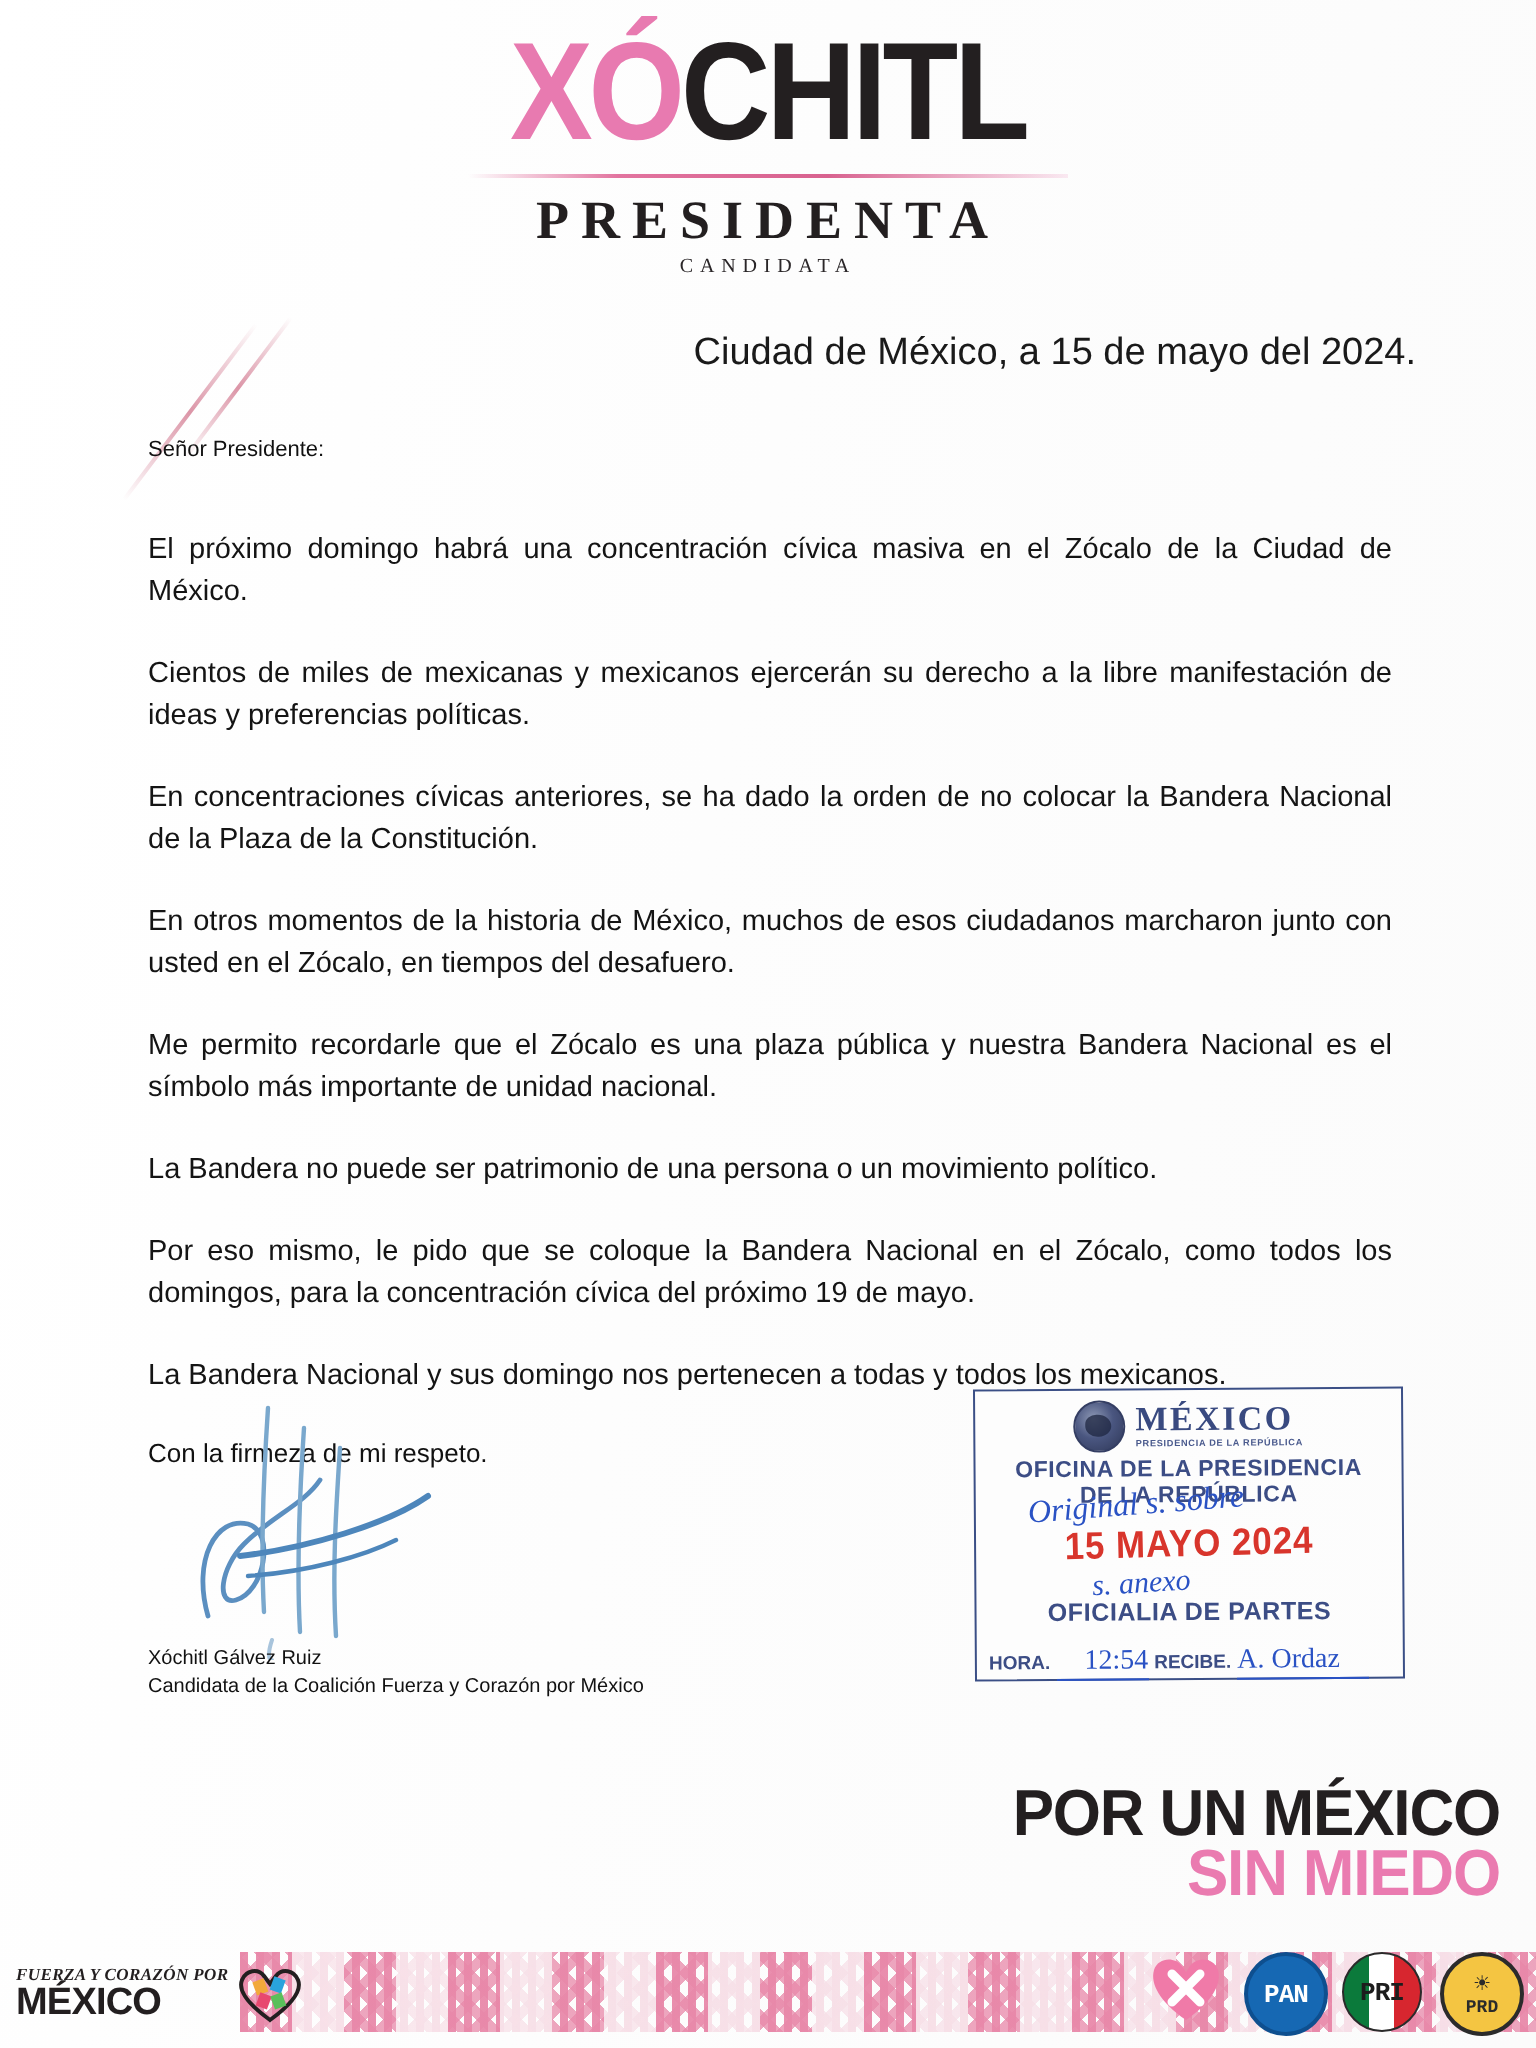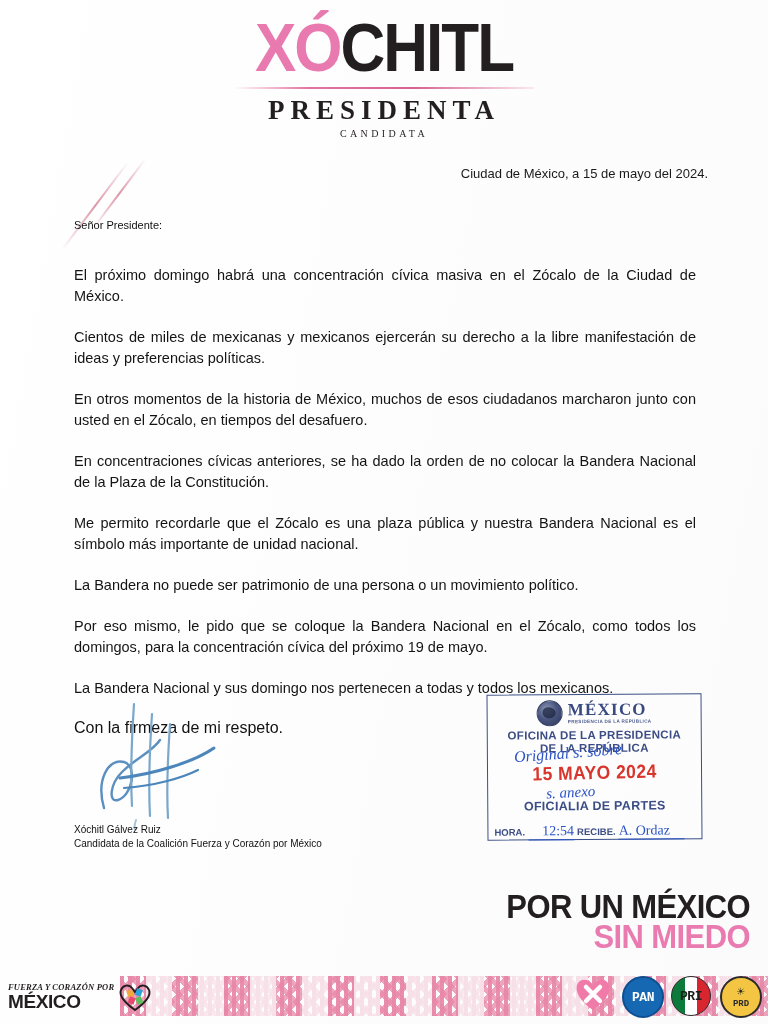--- a/index.html
+++ b/index.html
@@ -56,34 +56,34 @@
     position:absolute;
     background:linear-gradient(90deg,rgba(214,120,150,0),#d2788f,rgba(214,120,150,0));
     height:2px;border-radius:2px;opacity:.78;
   }
   .stroke.s1{left:40px;top:205px;width:110px;transform:rotate(-53deg);}
   .stroke.s2{left:75px;top:193px;width:88px;transform:rotate(-53deg);}
 
   
   .doc-date{
     position:absolute;left:0;right:60px;top:166px;
-    text-align:right;font-size:13px;color:#1a1a1a;
+    text-align:right;font-size:19px;color:#1a1a1a;
   }
   .body-area{
     position:absolute;left:74px;top:219px;width:622px;
   }
   .salutation{font-size:11px;margin:0 0 34px 0;}
   .para{
     font-size:14.5px;line-height:1.45;
     margin:0 0 20px 0;
     text-align:justify;
     color:#141414;
   }
   .para.last{margin-bottom:20px;}
-  .closing{font-size:16px;margin:6px 0 0 0;}
+  .closing{font-size:13px;margin:6px 0 0 0;}
 
   
   .sig-wrap{position:absolute;left:74px;top:700px;width:300px;height:130px;}
   .sig-name{
     position:absolute;left:74px;top:823px;
     font-size:10px;line-height:1.4;color:#111;
   }
 
   
   .stamp{
@@ -245,22 +245,22 @@
 
   <div class="stroke s1"></div>
   <div class="stroke s2"></div>
 
   <div class="doc-date">Ciudad de México, a 15 de mayo del 2024.</div>
 
   <div class="body-area">
     <p class="salutation">Señor Presidente:</p>
     <p class="para">El próximo domingo habrá una concentración cívica masiva en el Zócalo de la Ciudad de México.</p>
     <p class="para">Cientos de miles de mexicanas y mexicanos ejercerán su derecho a la libre manifestación de ideas y preferencias políticas.</p>
+    <p class="para">En concentraciones cívicas anteriores, se ha dado la orden de no colocar la Bandera Nacional de la Plaza de la Constitución.</p>
     <p class="para">En otros momentos de la historia de México, muchos de esos ciudadanos marcharon junto con usted en el Zócalo, en tiempos del desafuero.</p>
-    <p class="para">En concentraciones cívicas anteriores, se ha dado la orden de no colocar la Bandera Nacional de la Plaza de la Constitución.</p>
     <p class="para">Me permito recordarle que el Zócalo es una plaza pública y nuestra Bandera Nacional es el símbolo más importante de unidad nacional.</p>
     <p class="para">La Bandera no puede ser patrimonio de una persona o un movimiento político.</p>
     <p class="para">Por eso mismo, le pido que se coloque la Bandera Nacional en el Zócalo, como todos los domingos, para la concentración cívica del próximo 19 de mayo.</p>
     <p class="para last">La Bandera Nacional y sus domingo nos pertenecen a todas y todos los mexicanos.</p>
     <p class="closing">Con la firmeza de mi respeto.</p>
   </div>
 
   <div class="sig-wrap">
     <svg width="300" height="130" viewBox="0 0 300 130" fill="none">
       <path d="M30 108 C22 80, 34 58, 50 62 C64 66, 58 96, 44 100 C34 103, 36 84, 48 72 C62 58, 78 52, 86 40" stroke="#5b8fc0" stroke-width="2.4" stroke-linecap="round"></path>

